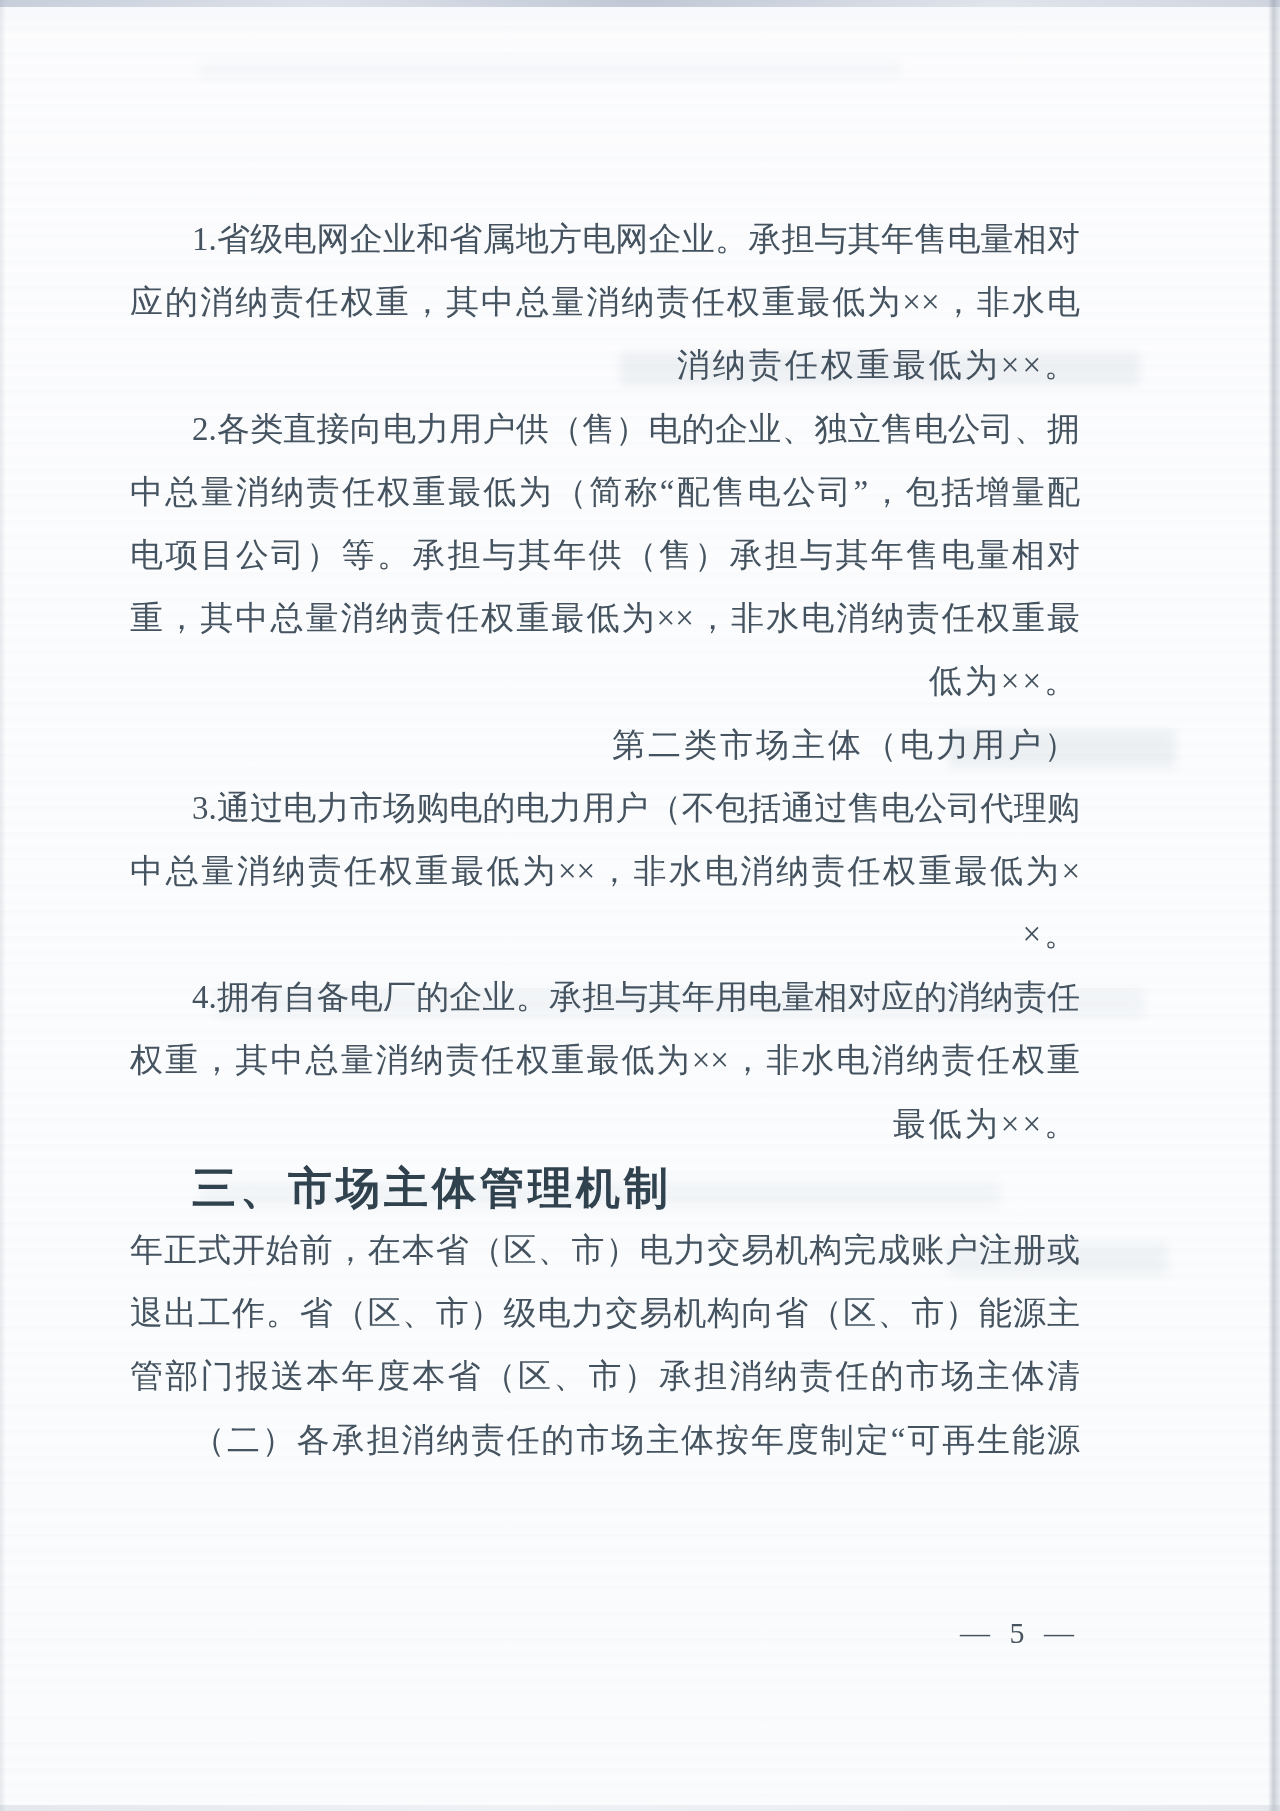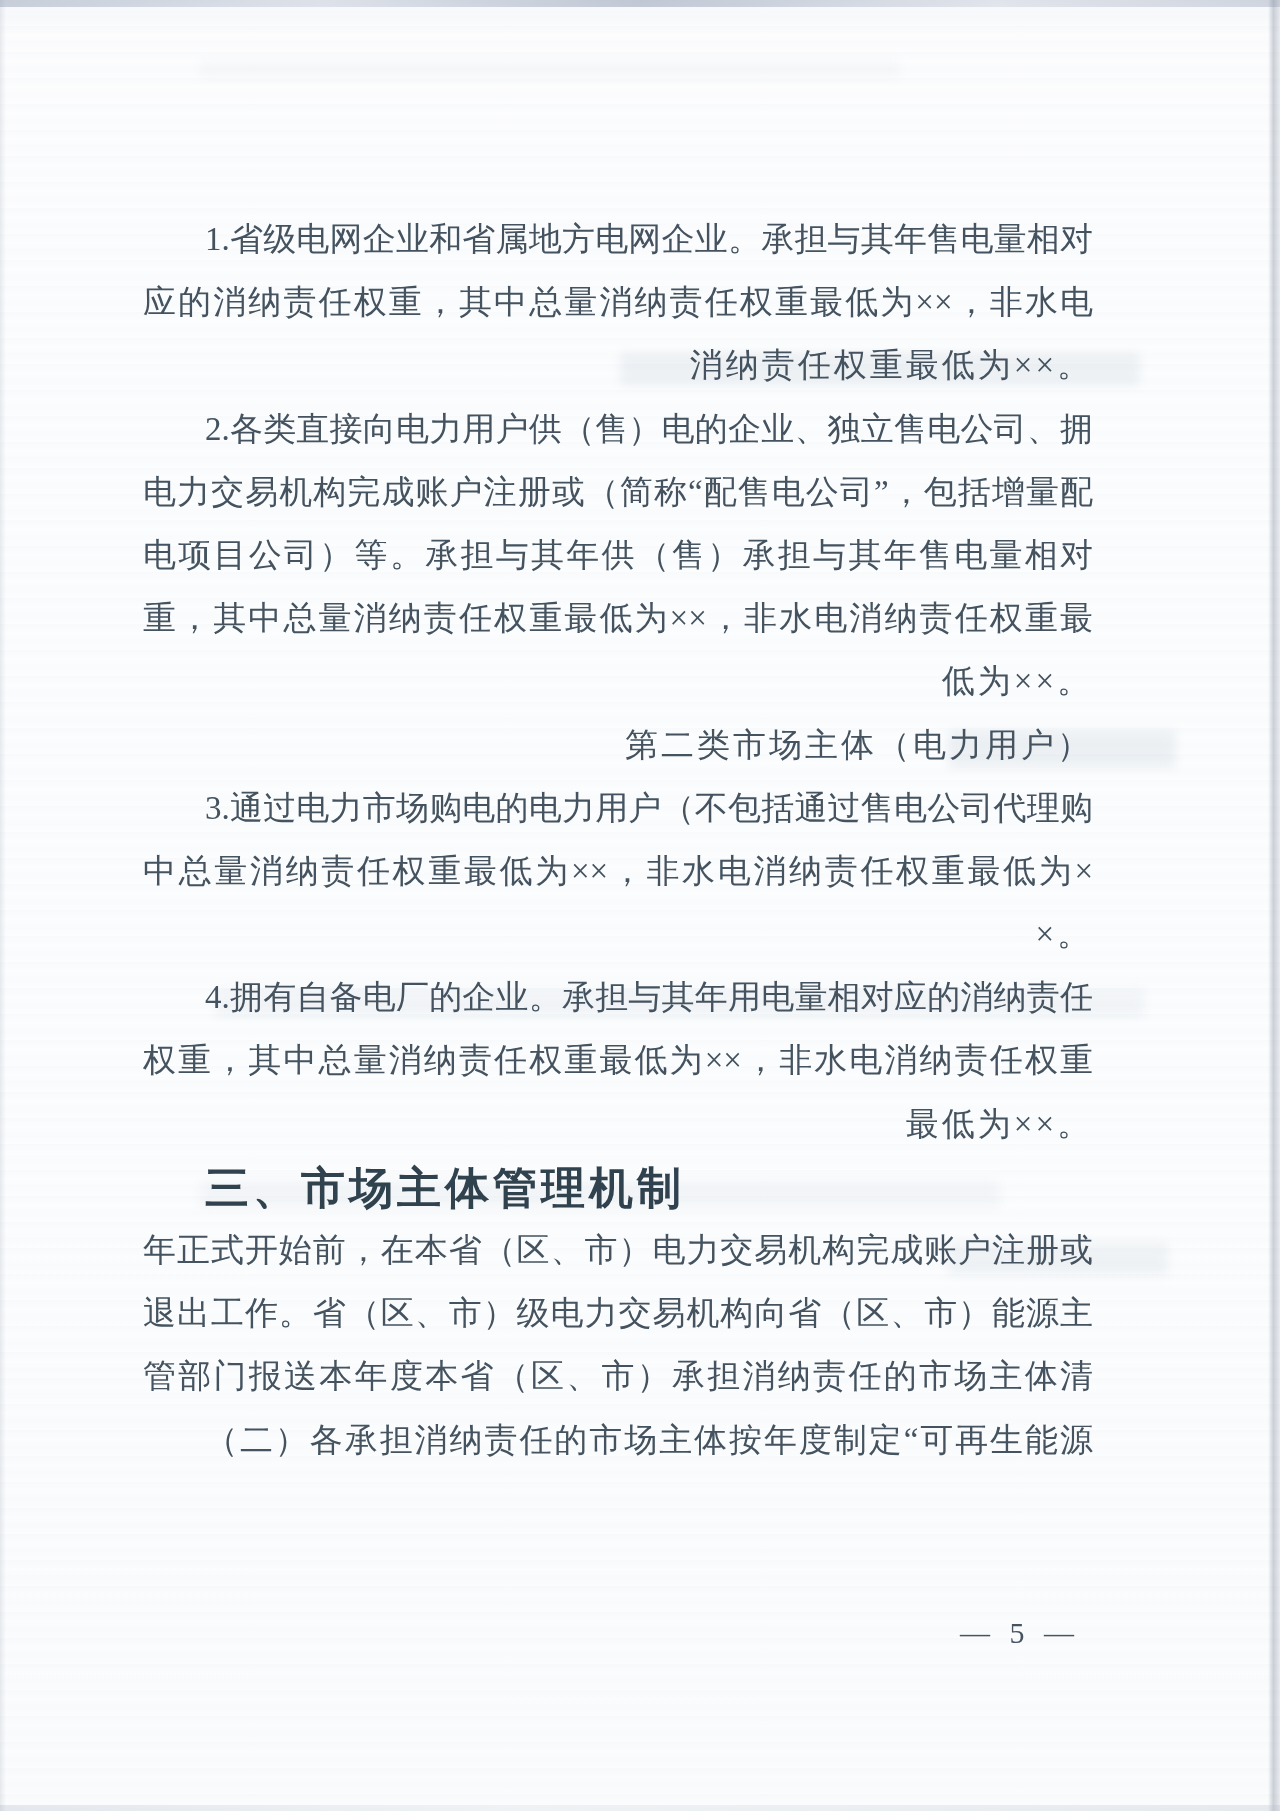--- a/index.html
+++ b/index.html
@@ -18,21 +18,21 @@
   .edge-top{position:absolute;top:0;left:0;right:0;height:7px;opacity:.5;
     background:linear-gradient(90deg,#9aa6ba 0%,#c6cdda 25%,#8e9ab0 50%,#cdd3de 78%,#aab3c4 100%);}
   .edge-right{position:absolute;top:0;right:0;width:12px;height:100%;
     background:linear-gradient(90deg,rgba(120,130,145,0) 0%,rgba(125,136,152,0.38) 45%,rgba(188,195,206,0.28) 100%);}
   .edge-bottom{position:absolute;bottom:0;left:0;right:0;height:6px;opacity:.3;
     background:linear-gradient(90deg,#b3bccb,#d7dce4 40%,#b8c0cd);}
   .edge-left{position:absolute;top:0;left:0;width:6px;height:100%;
     background:linear-gradient(90deg,rgba(140,150,165,0.18),rgba(140,150,165,0));}
 
   .textblock{
-    position:absolute;left:143px;top:208px;width:950px;
+    position:absolute;left:130px;top:208px;width:950px;
     color:#44535f;font-size:33px;
   }
   .line{height:63.2px;line-height:63.2px;overflow:hidden;}
   .jf{text-align:justify;text-align-last:justify;text-justify:inter-character;}
   .lt{text-align:right;letter-spacing:3px;white-space:nowrap;}
   .in{padding-left:62px;}
   .hd{
     font-family:"Liberation Sans","DejaVu Sans",sans-serif;
     font-weight:bold;font-size:44px;color:#31424f;letter-spacing:4px;white-space:nowrap;
   }
@@ -58,21 +58,21 @@
   <div class="ghost g2"></div>
   <div class="ghost g3"></div>
   <div class="ghost g4"></div>
   <div class="ghost g5"></div>
 
   <div class="textblock">
     <div class="line jf in">1.省级电网企业和省属地方电网企业。承担与其年售电量相对</div>
     <div class="line jf">应的消纳责任权重，其中总量消纳责任权重最低为××，非水电</div>
     <div class="line lt">消纳责任权重最低为××。</div>
     <div class="line jf in">2.各类直接向电力用户供（售）电的企业、独立售电公司、拥</div>
-    <div class="line jf">电力交易机构完成账户注册或（简称“配售电公司”，包括增量配</div>
+    <div class="line jf">中总量消纳责任权重最低为（简称“配售电公司”，包括增量配</div>
     <div class="line jf">电项目公司）等。承担与其年供（售）承担与其年售电量相对</div>
     <div class="line jf">重，其中总量消纳责任权重最低为××，非水电消纳责任权重最</div>
     <div class="line lt">低为××。</div>
     <div class="line lt in">第二类市场主体（电力用户）</div>
     <div class="line jf in">3.通过电力市场购电的电力用户（不包括通过售电公司代理购</div>
     <div class="line jf">中总量消纳责任权重最低为××，非水电消纳责任权重最低为×</div>
     <div class="line lt">×。</div>
     <div class="line jf in">4.拥有自备电厂的企业。承担与其年用电量相对应的消纳责任</div>
     <div class="line jf">权重，其中总量消纳责任权重最低为××，非水电消纳责任权重</div>
     <div class="line lt">最低为××。</div>

